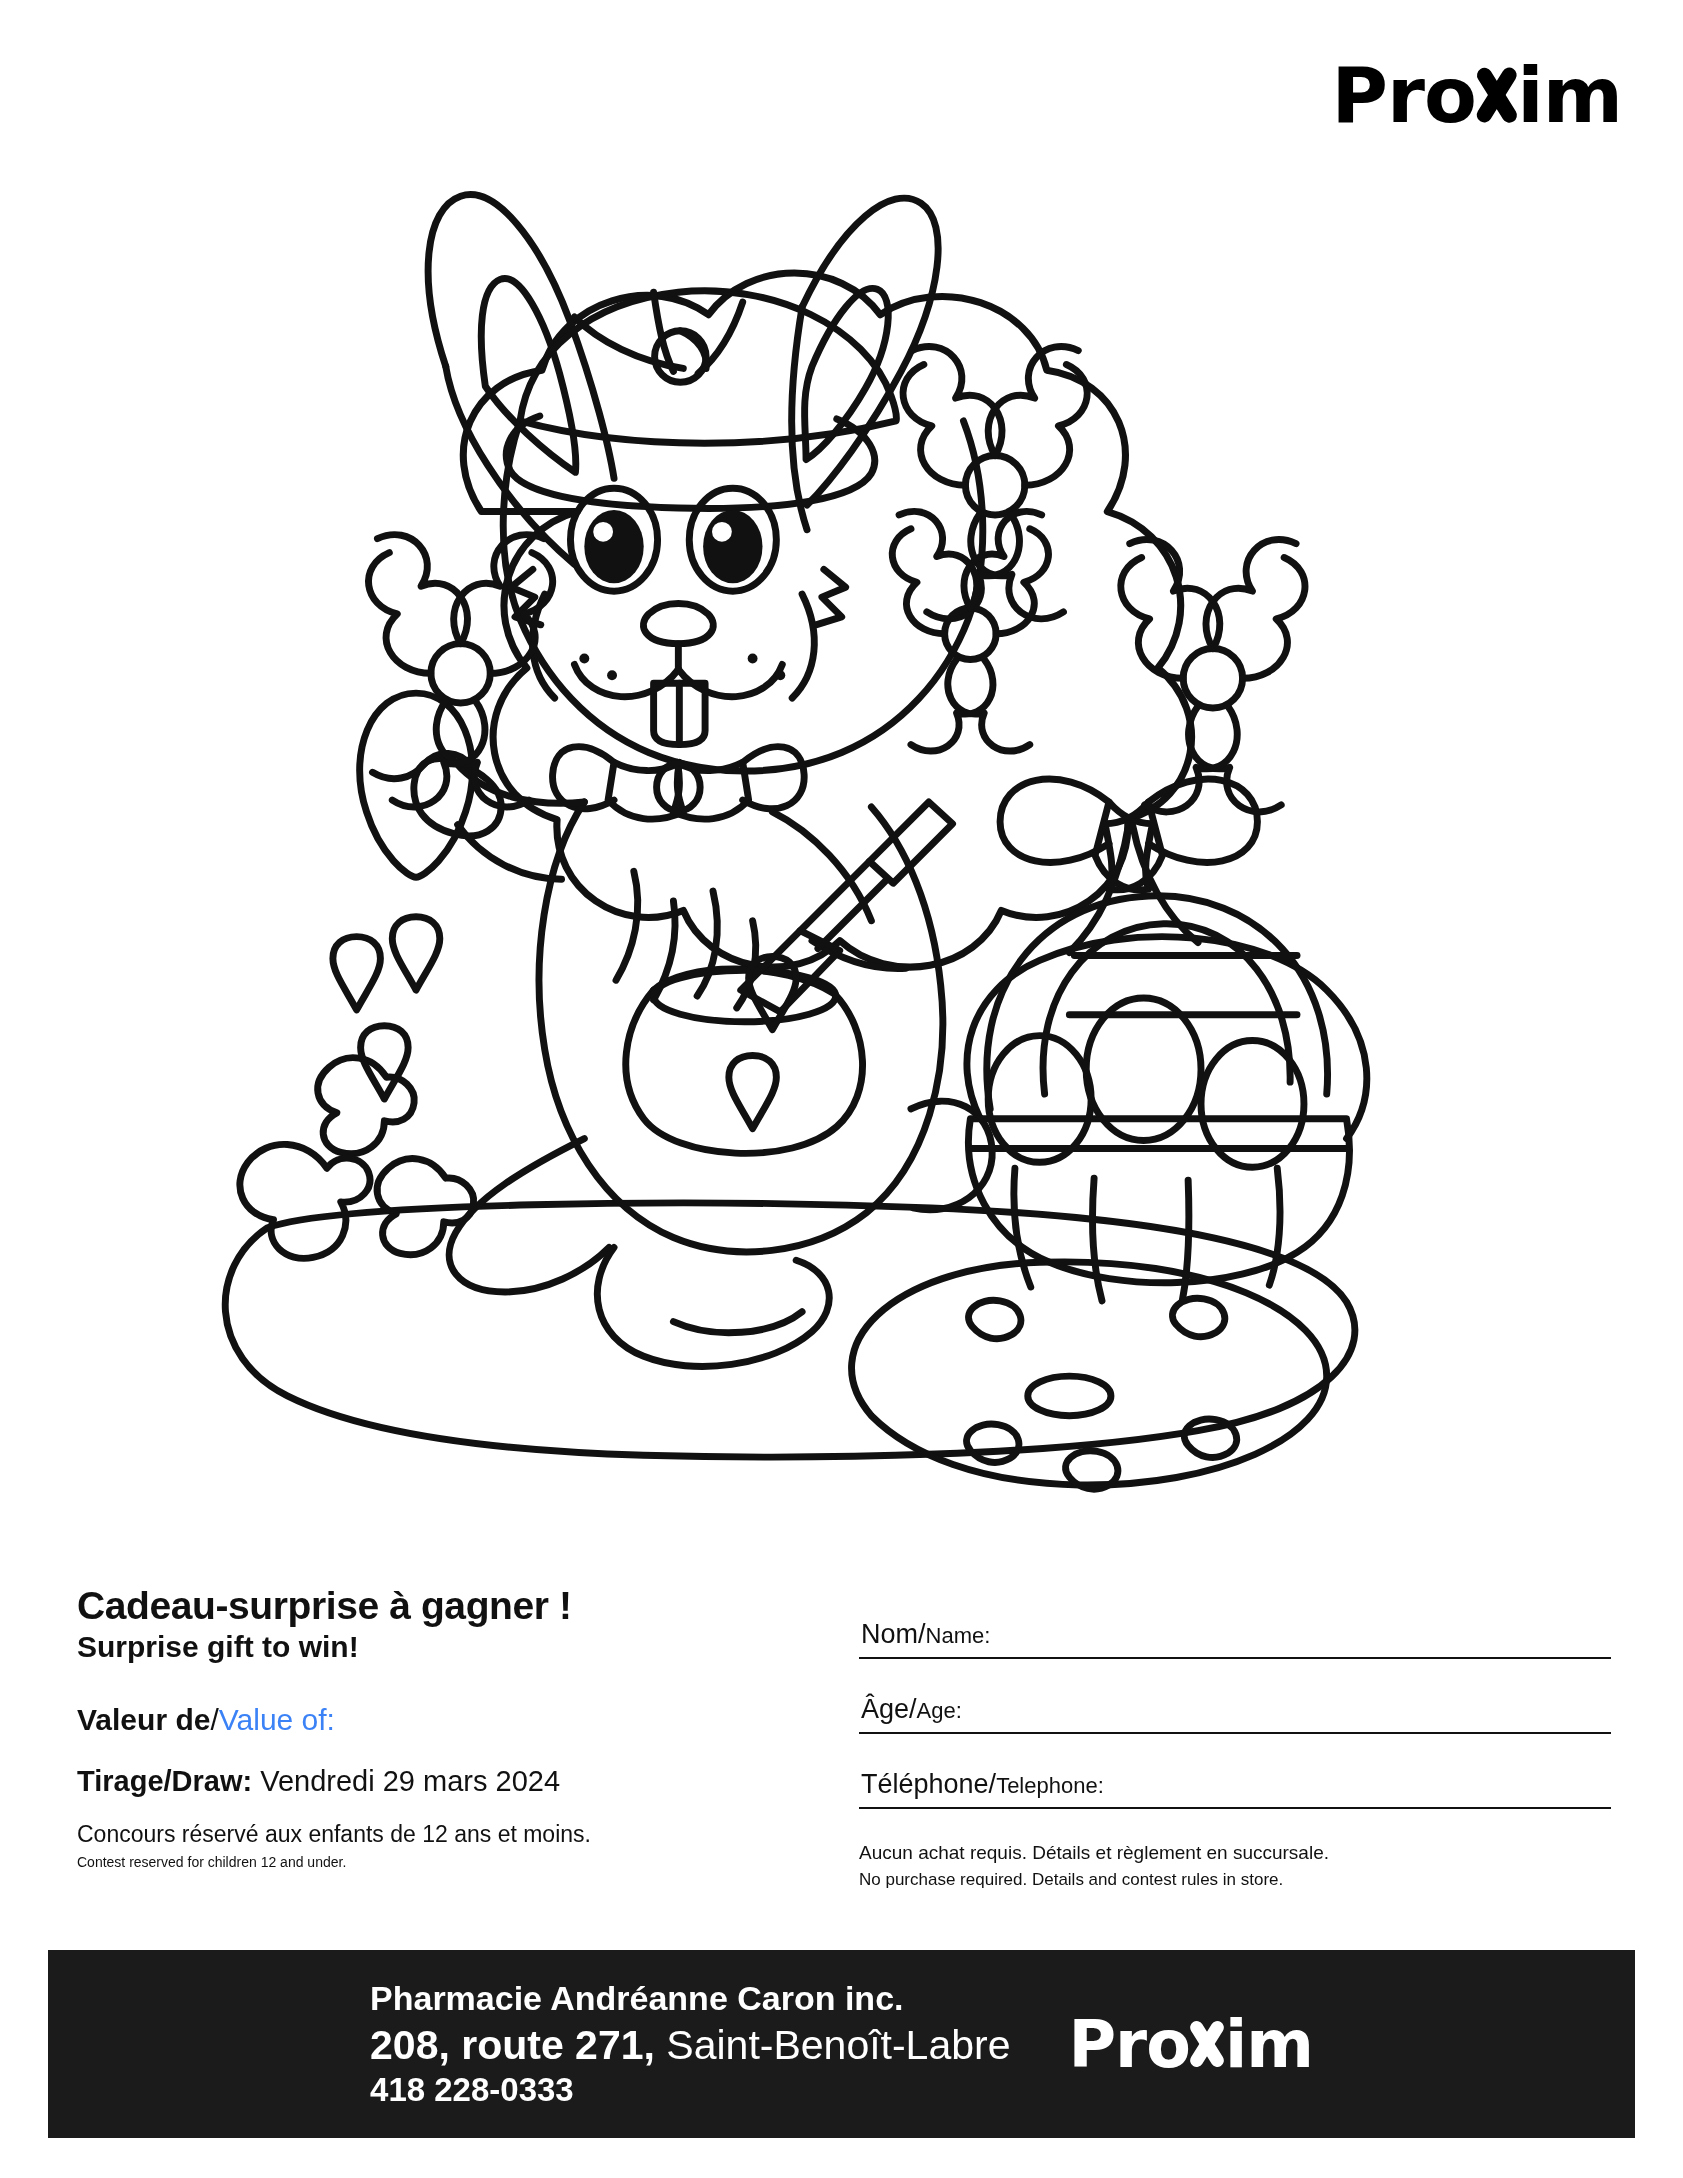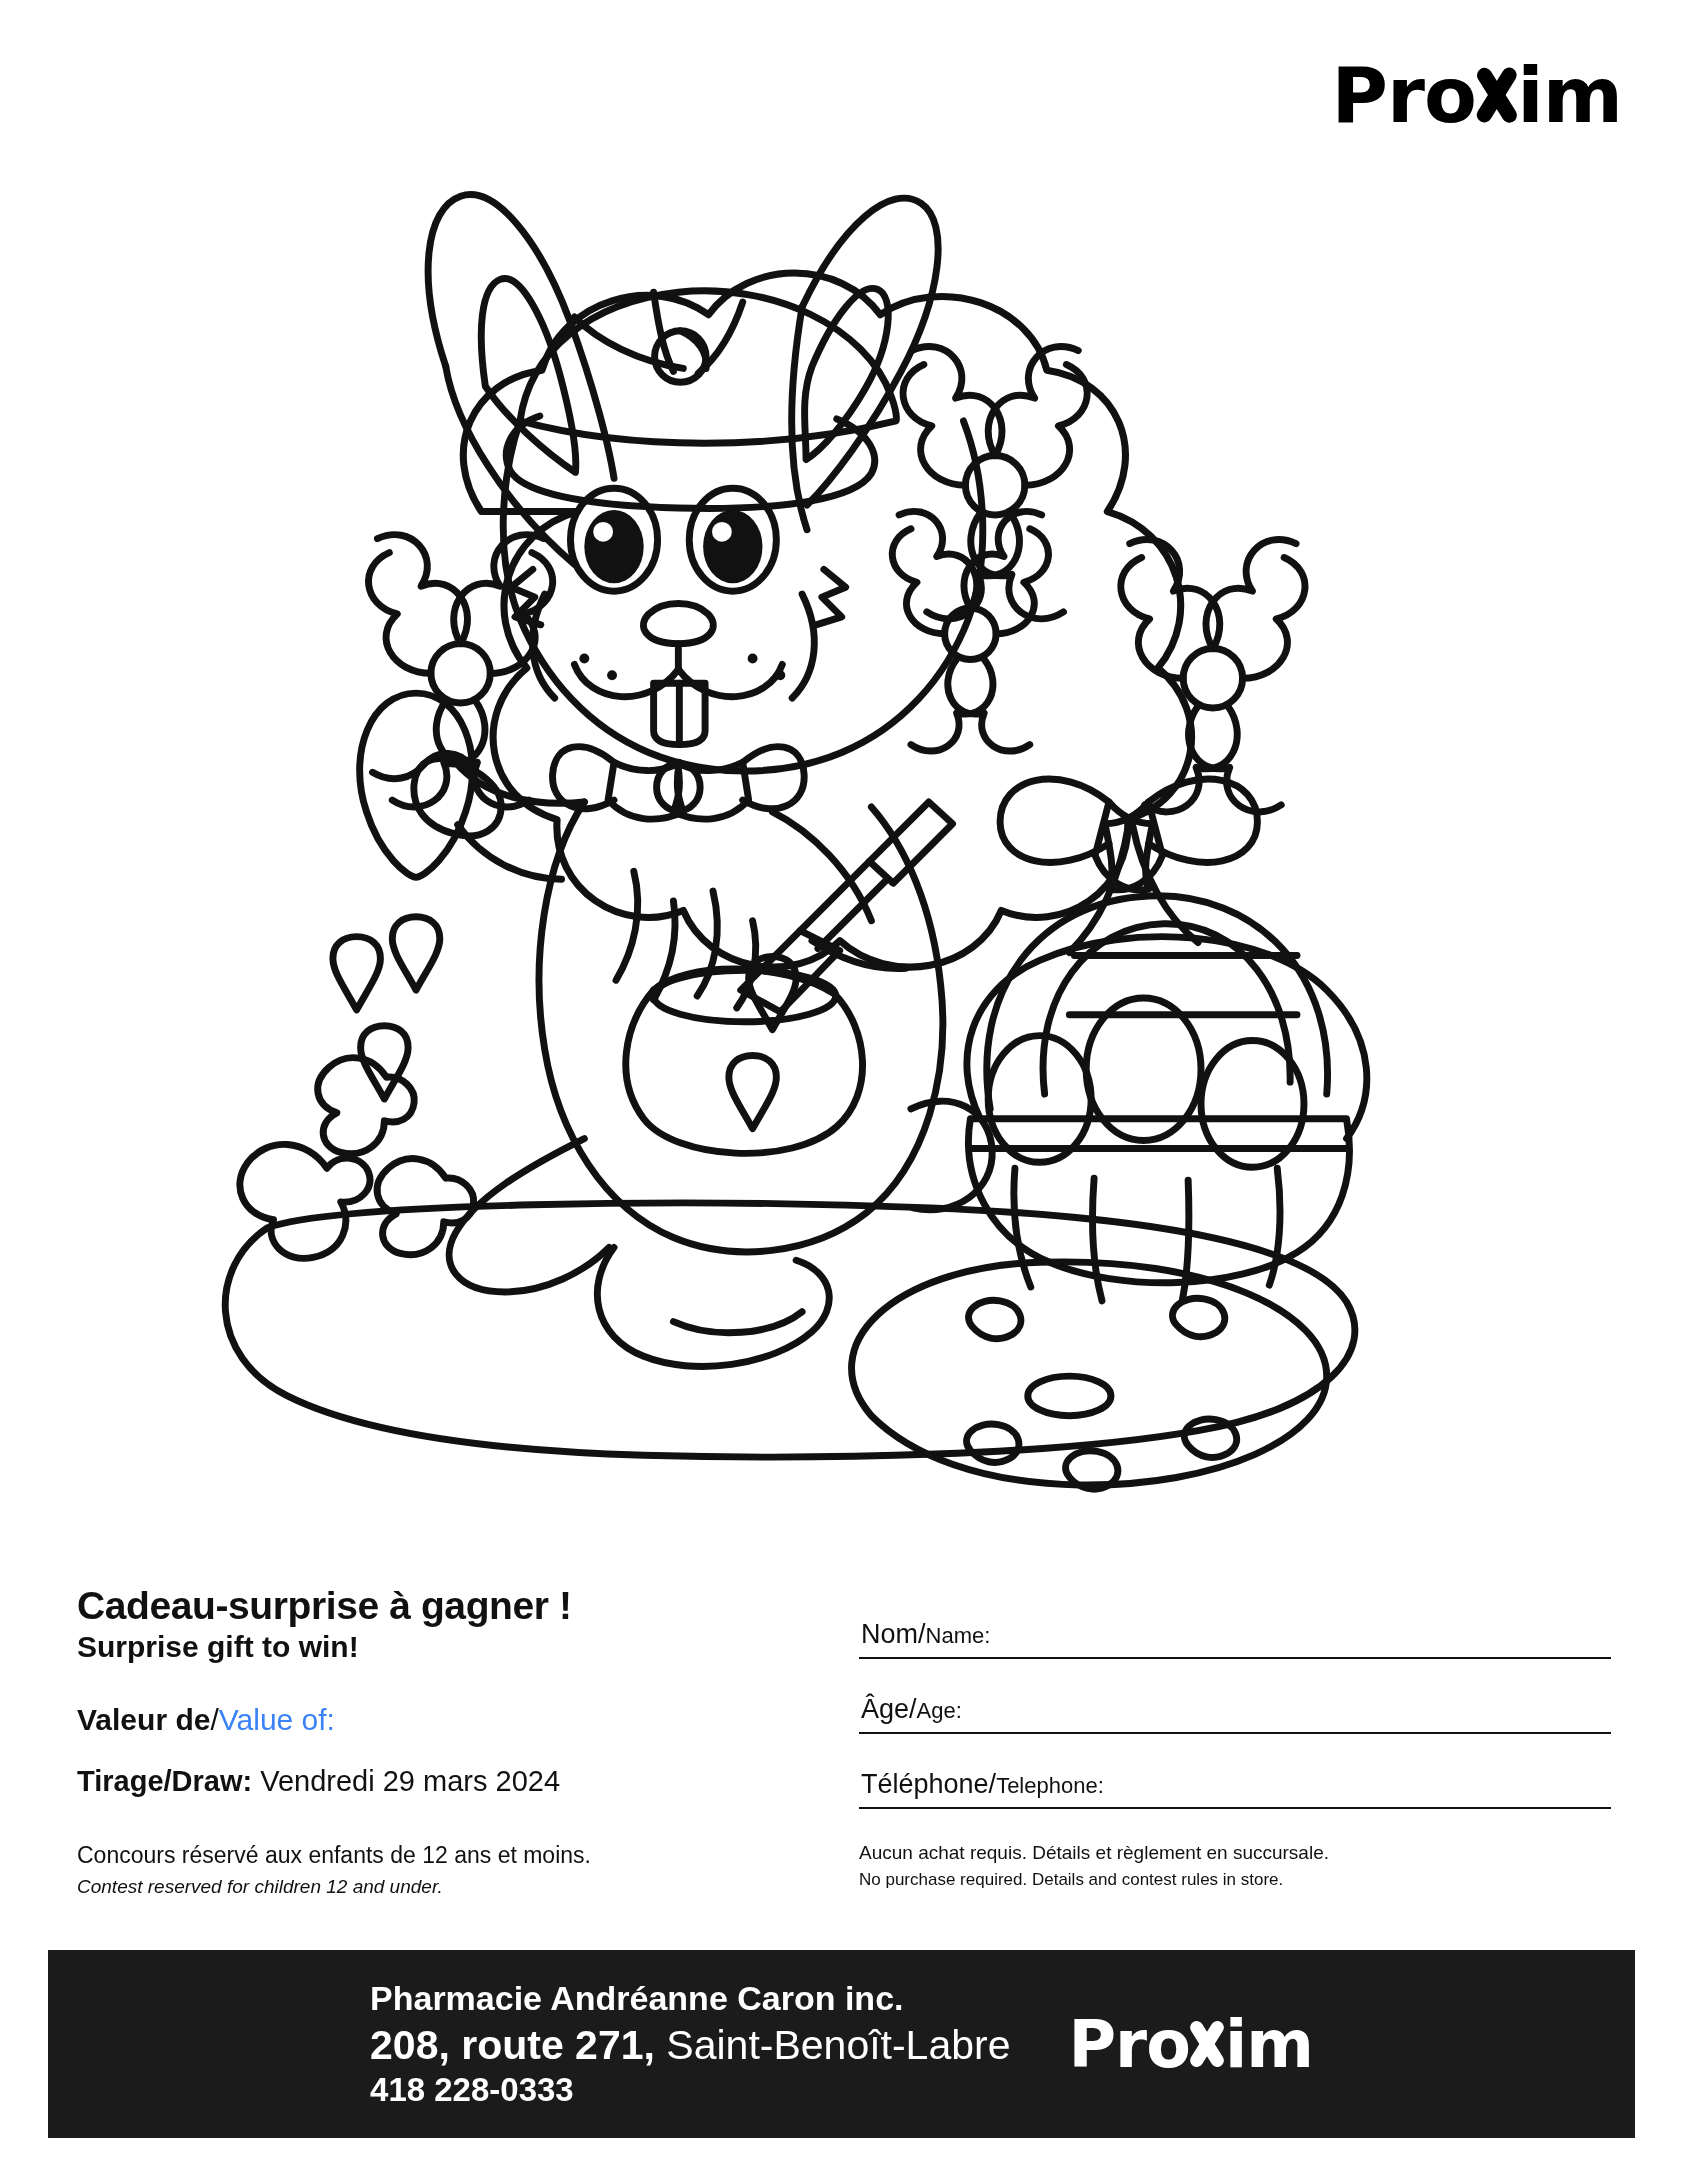--- a/index.html
+++ b/index.html
@@ -106,29 +106,28 @@
   .value-line .fr { font-weight: bold; }
   .value-line .en { font-weight: normal; color: #3b82f6; }
   .draw-line {
     margin-top: 26px;
     font-size: 29px;
     line-height: 1.2;
   }
   .draw-line .lbl { font-weight: bold; }
   .draw-line .val { font-weight: normal; }
   .rules-fr {
-    margin-top: 42px;
+    margin-top: 21px;
     font-size: 23px;
     line-height: 1.25;
   }
   .rules-en {
     margin-top: 5px;
-    font-size: 19px;
+    font-size: 14px;
     line-height: 1.25;
-    font-style: italic;
   }
 
   .info-right {
     position: absolute;
     left: 782px;
     top: 0;
     width: 752px;
   }
   .field {
     position: relative;

